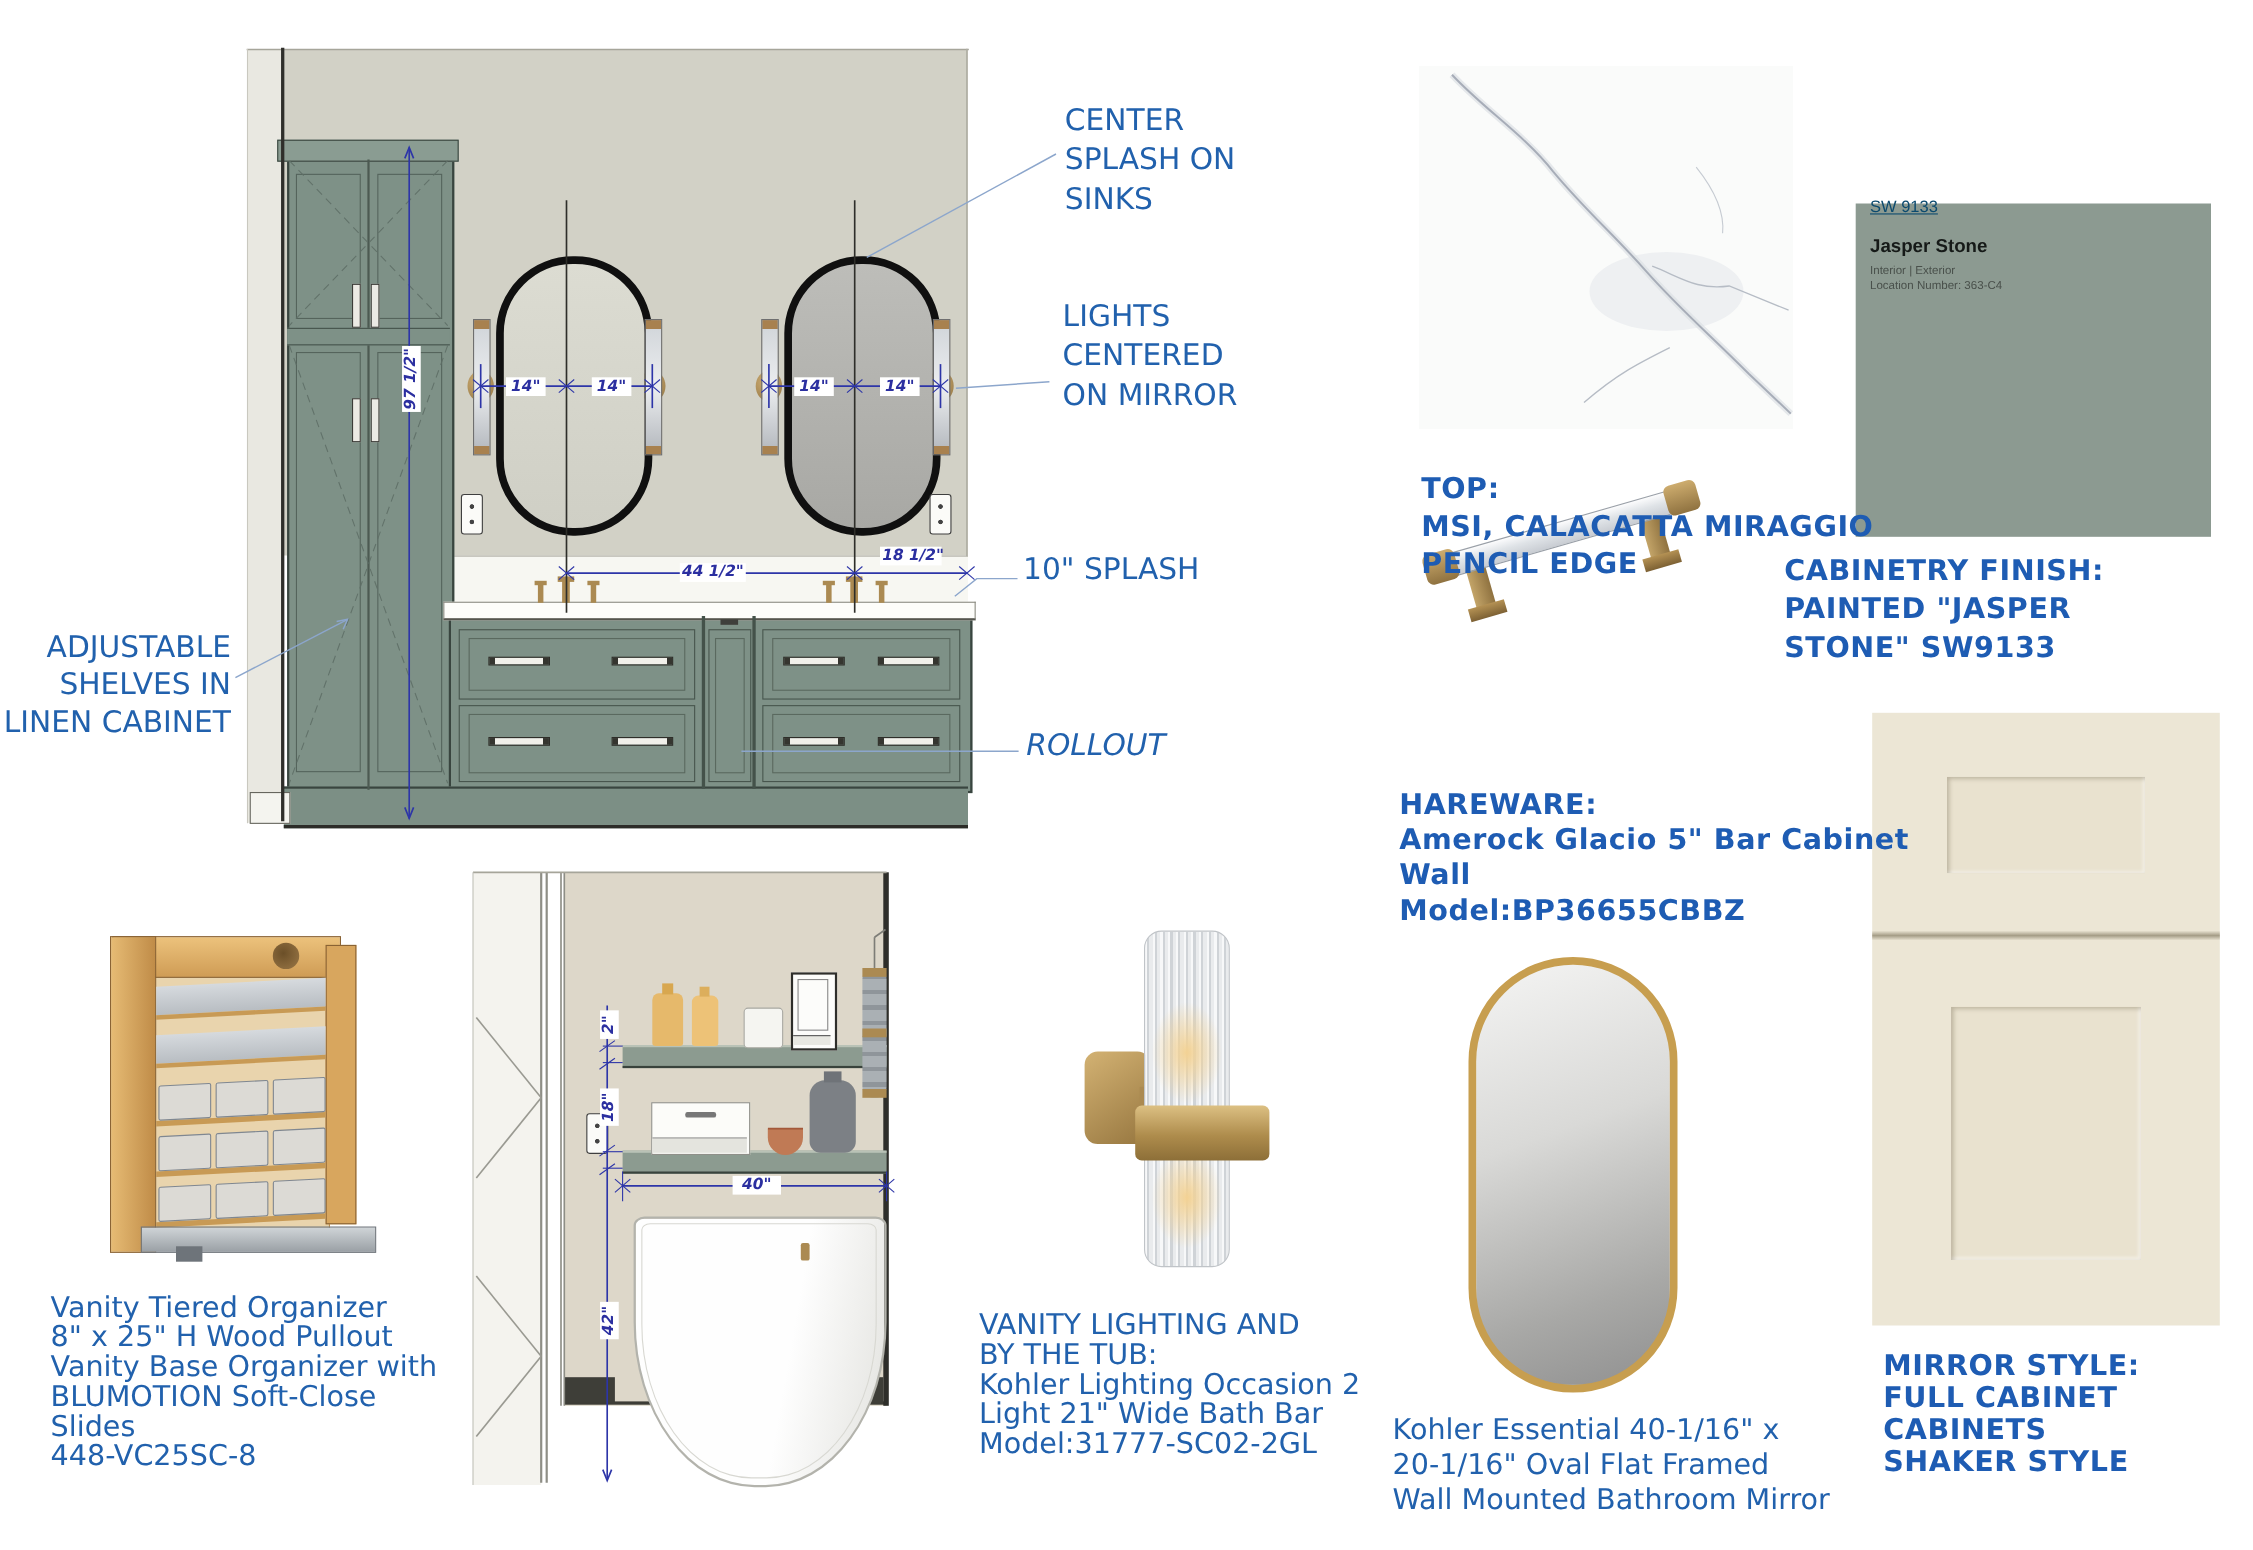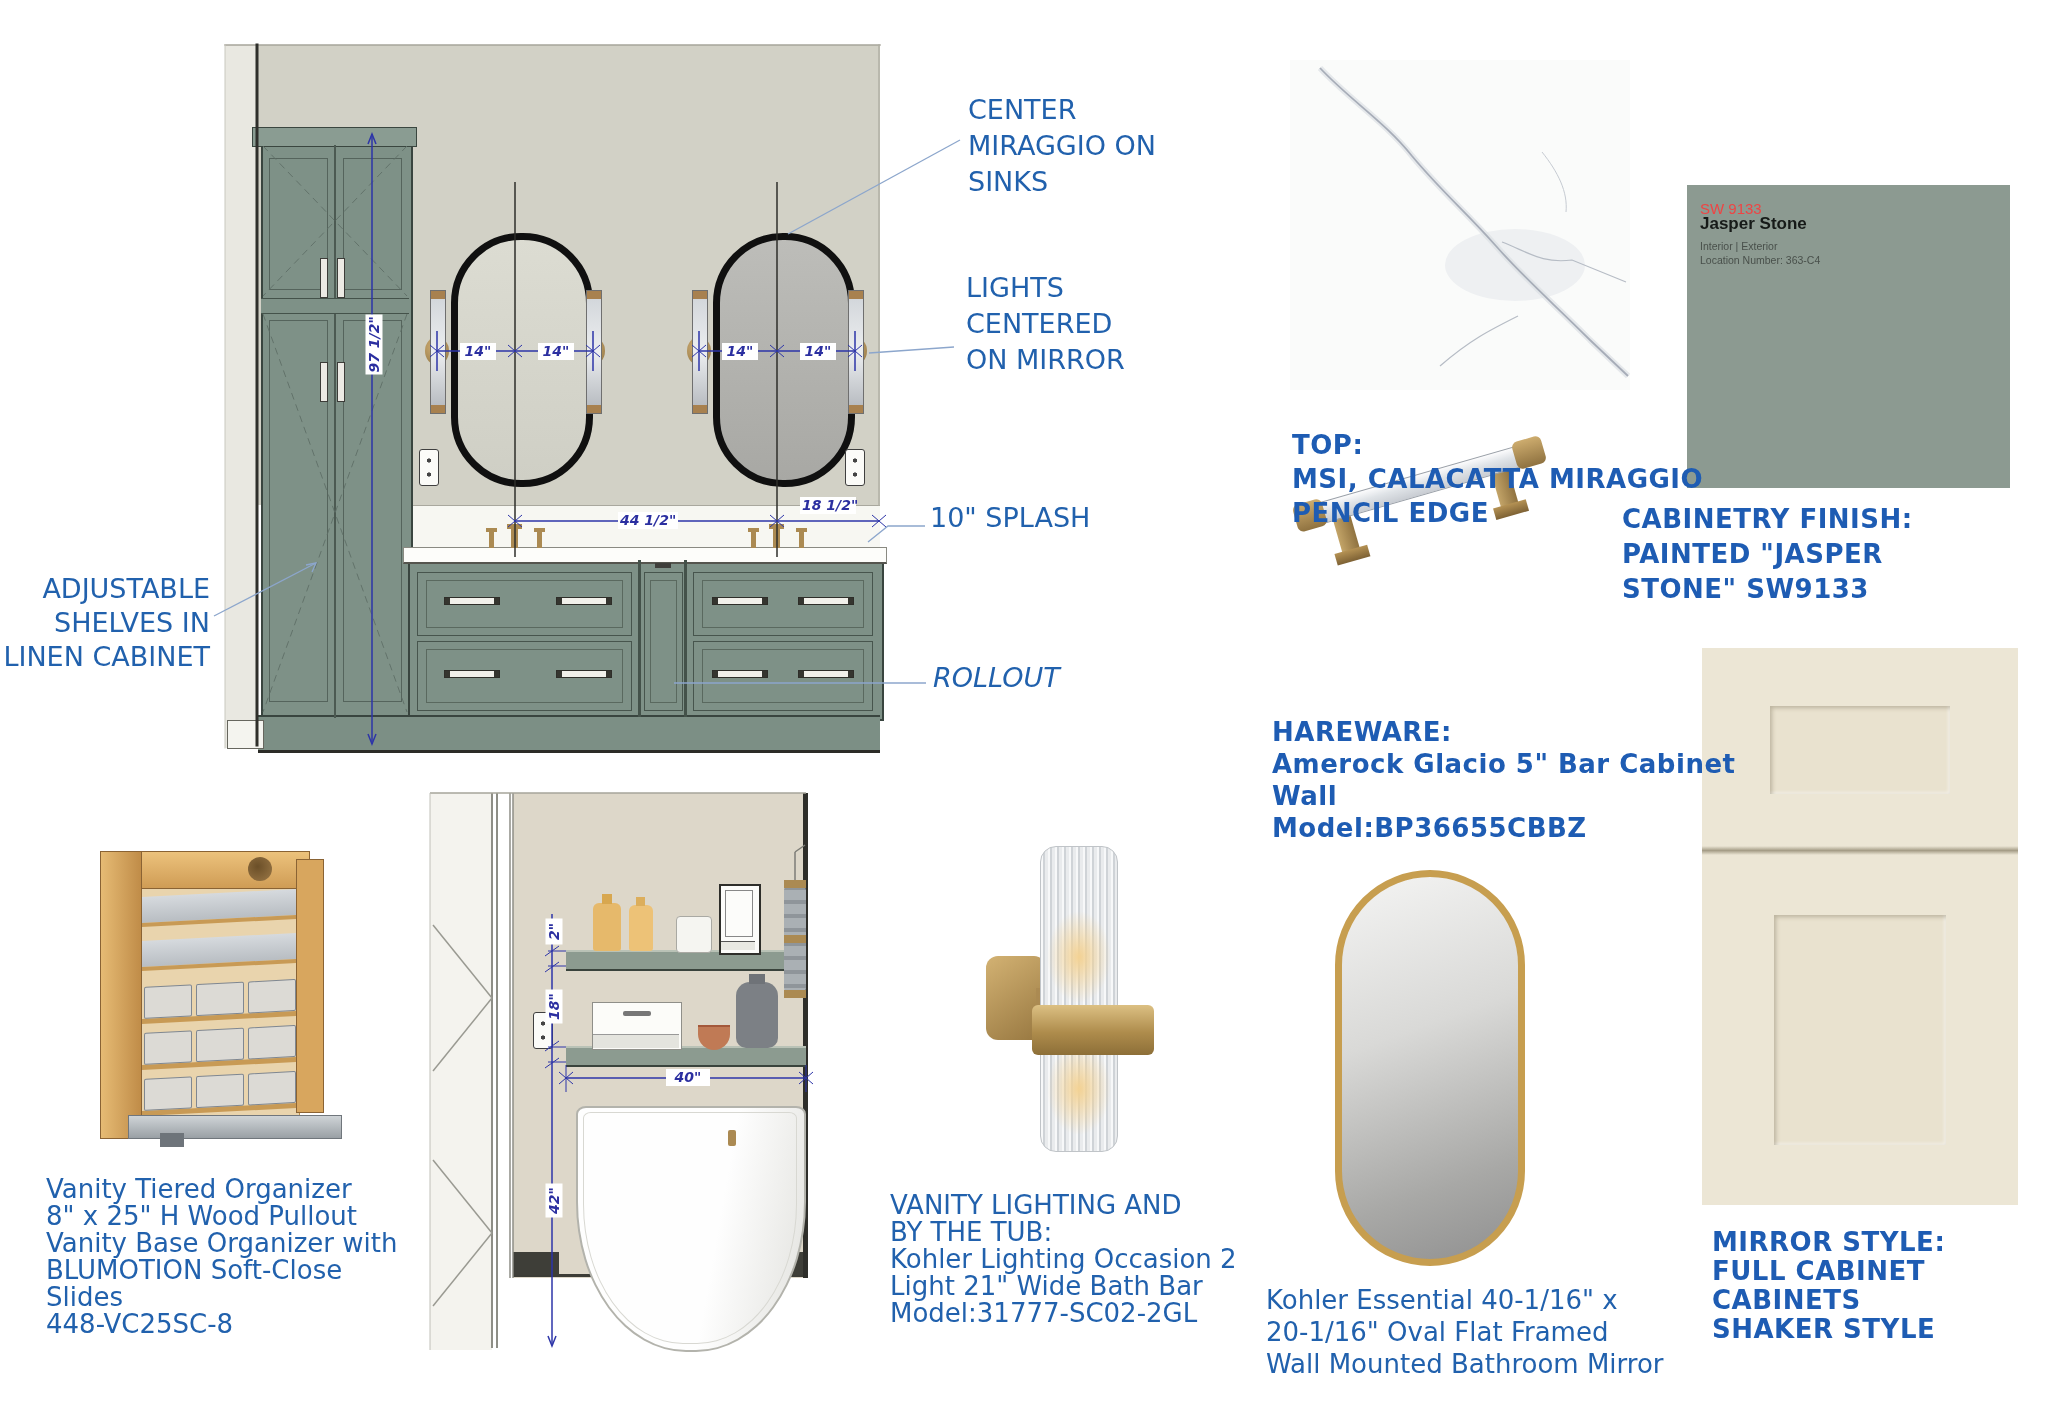--- a/index.html
+++ b/index.html
@@ -151,21 +151,21 @@
       <ellipse cx="225" cy="205" rx="70" ry="36" fill="#eef0f2"></ellipse>
       <path d="M30,8 C60,40 95,62 122,96 C152,132 176,152 206,186 C236,220 262,242 300,280 L338,316" stroke="#dcdfe4" stroke-width="6" fill="none" opacity="0.7"></path>
       <path d="M30,8 C60,40 95,62 122,96 C152,132 176,152 206,186 C236,220 262,242 300,280 L338,316" stroke="#a7adb8" stroke-width="1.8" fill="none"></path>
       <path d="M212,182 C238,192 252,204 282,200 L336,222" stroke="#b6bcc5" stroke-width="1.2" fill="none"></path>
       <path d="M150,306 C180,280 200,270 228,256" stroke="#b6bcc5" stroke-width="1.2" fill="none"></path>
       <path d="M252,92 C268,112 278,132 276,152" stroke="#c6cbd2" stroke-width="1" fill="none"></path>
     </svg>
   </div>
 
   <div class="abs" style="left:1687px;top:185px;width:323px;height:303px;background:#8c9a91;z-index:2;"></div>
-  <div class="abs" style="left:1700px;top:200px;font:15px 'Liberation Sans',sans-serif;color:#ef4444;z-index:3;">SW 9133</div>
+  <div class="abs" style="left:1700px;top:180px;font:15px 'Liberation Sans',sans-serif;color:#0c4a6e;z-index:3;text-decoration:underline;">SW 9133</div>
   <div class="abs" style="left:1700px;top:214px;font:bold 17px 'Liberation Sans',sans-serif;color:#161a18;z-index:3;">Jasper Stone</div>
   <div class="abs" style="left:1700px;top:240px;font:10.5px 'Liberation Sans',sans-serif;color:#49504b;z-index:3;">Interior | Exterior</div>
   <div class="abs" style="left:1700px;top:254px;font:10.5px 'Liberation Sans',sans-serif;color:#49504b;z-index:3;">Location Number: 363-C4</div>
 
   <div class="abs" style="left:1302px;top:468px;width:270px;height:190px;z-index:2;">
     <div class="abs" style="left:0;top:0;width:260px;height:120px;transform:rotate(-16deg);transform-origin:0 60px;">
       <div class="abs" style="left:32px;top:58px;width:18px;height:40px;background:linear-gradient(90deg,#c3a468,#8f7240);"></div>
       <div class="abs" style="left:24px;top:94px;width:34px;height:12px;background:linear-gradient(180deg,#b59254,#7d6134);"></div>
       <div class="abs" style="left:197px;top:58px;width:18px;height:40px;background:linear-gradient(90deg,#c3a468,#8f7240);"></div>
       <div class="abs" style="left:189px;top:94px;width:34px;height:12px;background:linear-gradient(180deg,#b59254,#7d6134);"></div>
@@ -329,21 +329,21 @@
   <div class="dim" style="left:800px;top:343px;width:32px;">14"</div>
   <div class="dim" style="left:618px;top:512px;width:56px;">44 1/2"</div>
   <div class="dim" style="left:800px;top:497px;width:52px;">18 1/2"</div>
   <div class="dim rot" style="left:541px;top:923px;width:22px;">2"</div>
   <div class="dim rot" style="left:537px;top:998px;width:30px;">18"</div>
   <div class="dim rot" style="left:537px;top:1192px;width:30px;">42"</div>
   <div class="dim" style="left:666px;top:1069px;width:40px;">40"</div>
 
   <div class="ann" style="left:968px;top:92px;">
     <div>CENTER</div>
-    <div>MIRAGGIO ON</div>
+    <div>SPLASH ON</div>
     <div>SINKS</div>
   </div>
   <div class="ann" style="left:966px;top:270px;">
     <div>LIGHTS</div>
     <div>CENTERED</div>
     <div>ON MIRROR</div>
   </div>
   <div class="ann" style="left:930px;top:500px;">10" SPLASH</div>
   <div class="ann" style="left:933px;top:660px;font-style:italic;">ROLLOUT</div>
   <div class="ann right" style="left:0;top:572px;width:210px;line-height:34px;">

